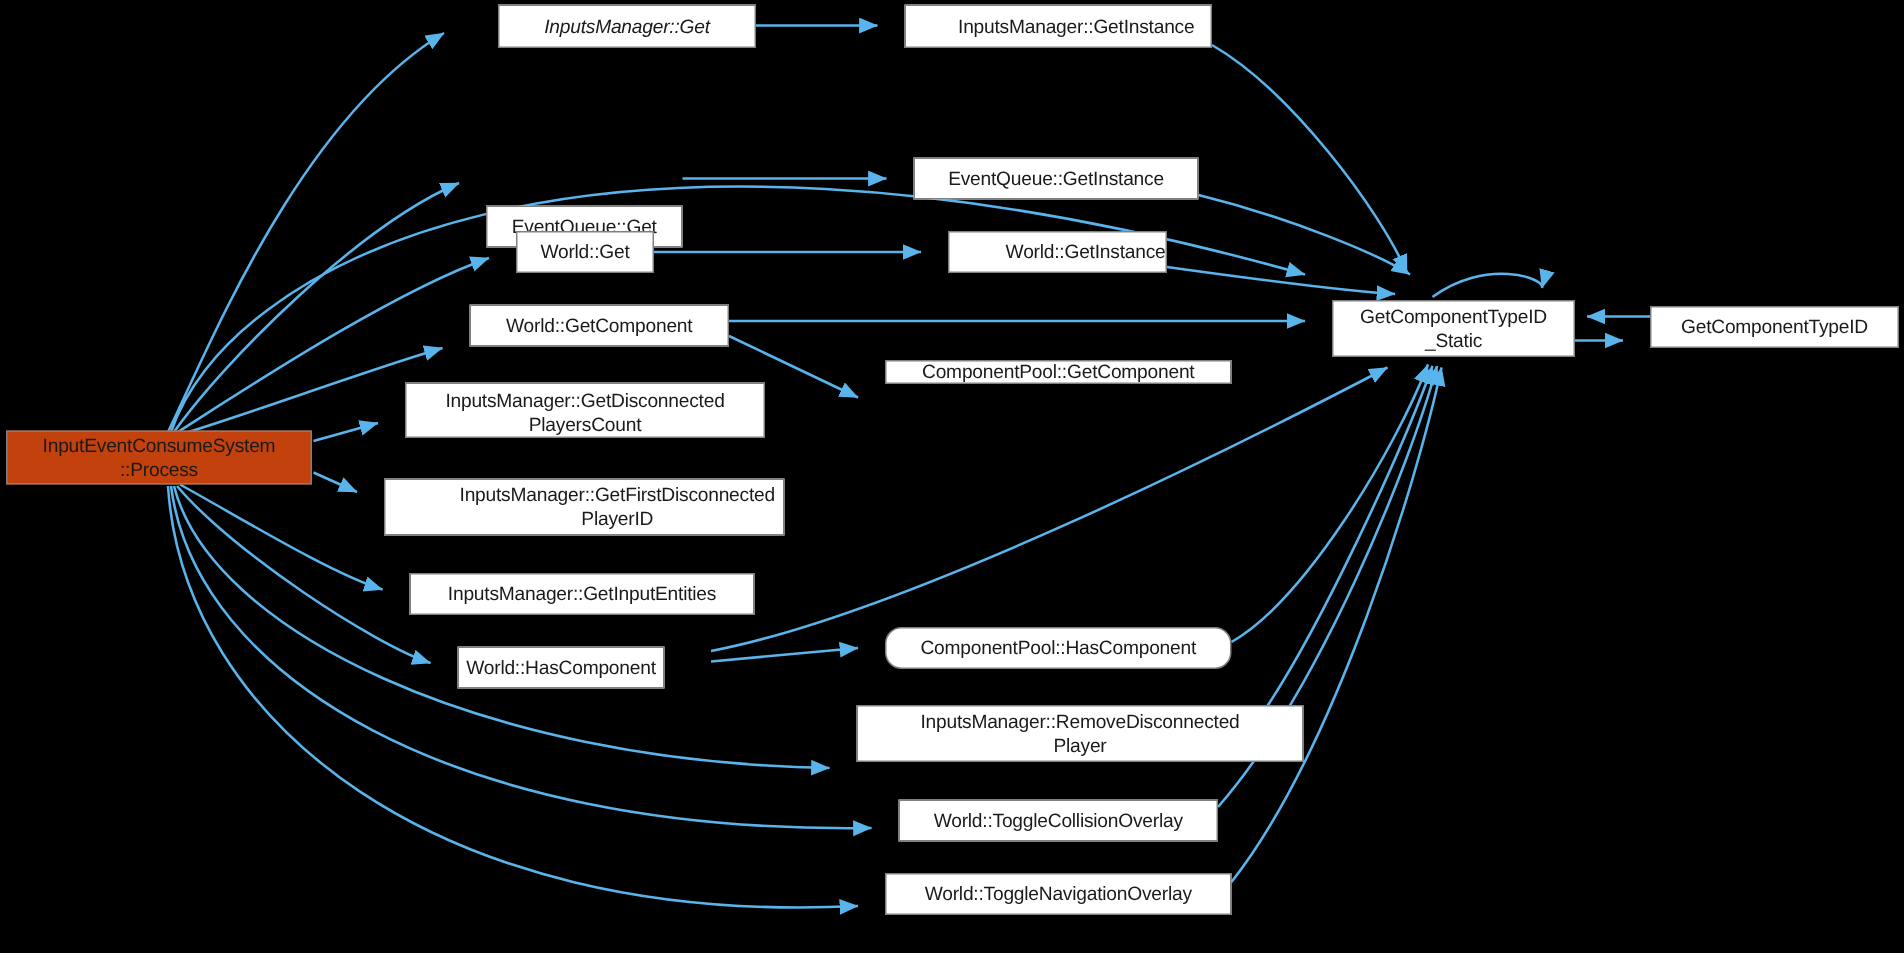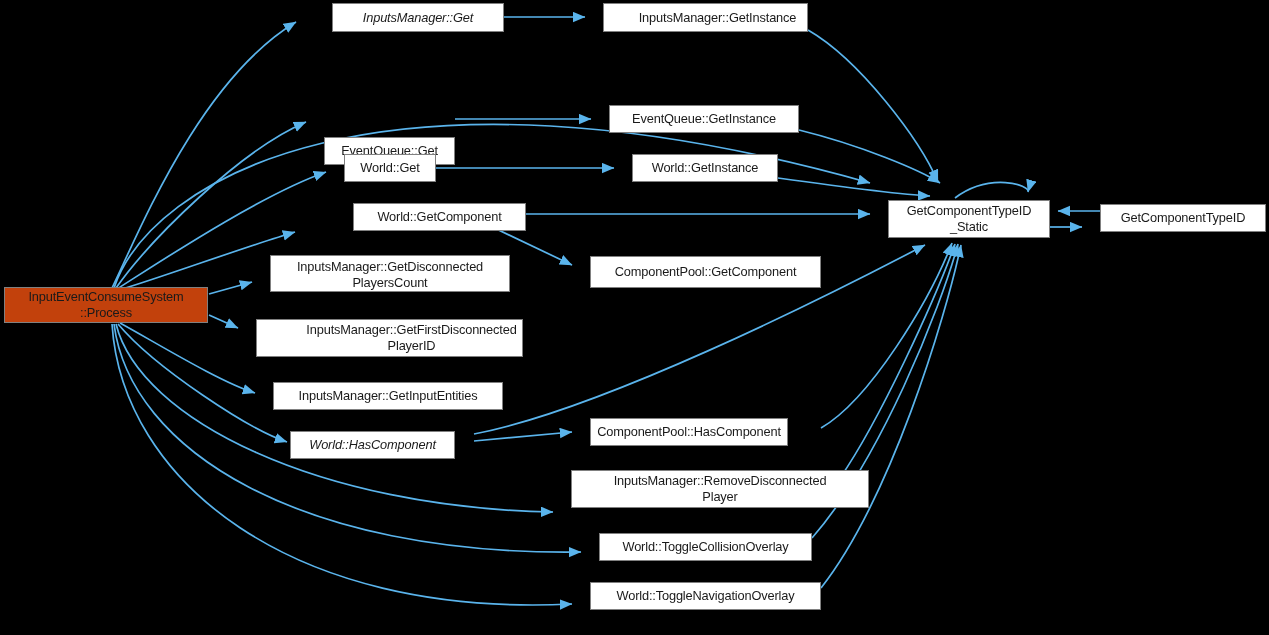--- a/index.html
+++ b/index.html
@@ -85,31 +85,31 @@
       </g>
   </svg>
   <div id="node-layer">
       <div class="node root" style="left: 4px; top: 287px; width: 204px; height: 36px;"><span>InputEventConsumeSystem
 ::Process</span></div>
       <div class="node" style="left: 332px; top: 3px; width: 172px; height: 29px; font-style: italic;"><span>InputsManager::Get</span></div>
       <div class="node" style="left: 603px; top: 3px; width: 205px; height: 29px; padding-left: 24px;"><span>InputsManager::GetInstance</span></div>
       <div class="node" style="left: 324px; top: 105px; width: 131px; height: 28px; margin-top: 32px;"><span>EventQueue::Get</span></div>
       <div class="node" style="left: 609px; top: 105px; width: 190px; height: 28px;"><span>EventQueue::GetInstance</span></div>
       <div class="node" style="left: 344px; top: 154px; width: 92px; height: 28px;"><span>World::Get</span></div>
-      <div class="node" style="left: 632px; top: 154px; width: 146px; height: 28px;"><span>World::GetInstance</span></div>
-      <div class="node" style="left: 313px; top: 203px; width: 173px; height: 28px; margin-left: 40px;"><span>World::GetComponent</span></div>
+      <div class="node" style="left: 632px; top: 154px; width: 146px; height: 28px; justify-content: flex-end;"><span>World::GetInstance</span></div>
+      <div class="node" style="left: 313px; top: 203px; width: 173px; height: 28px;"><span>World::GetComponent</span></div>
       <div class="node" style="left: 888px; top: 200px; width: 162px; height: 38px;"><span>GetComponentTypeID
 _Static</span></div>
       <div class="node" style="left: 1100px; top: 204px; width: 166px; height: 28px;"><span>GetComponentTypeID</span></div>
-      <div class="node" style="left: 590px; top: 256px; width: 231px; height: 32px; align-items: center;"><span>ComponentPool::GetComponent</span></div>
+      <div class="node" style="left: 590px; top: 240px; width: 231px; height: 16px; align-items: center;"><span>ComponentPool::GetComponent</span></div>
       <div class="node" style="left: 270px; top: 255px; width: 240px; height: 37px; align-items: flex-end;"><span>InputsManager::GetDisconnected
 PlayersCount</span></div>
       <div class="node" style="left: 256px; top: 319px; width: 267px; height: 38px; padding-left: 44px;"><span>InputsManager::GetFirstDisconnected
 PlayerID</span></div>
       <div class="node" style="left: 273px; top: 382px; width: 230px; height: 28px;"><span>InputsManager::GetInputEntities</span></div>
-      <div class="node" style="left: 290px; top: 431px; width: 165px; height: 28px; font-style: italic;"><span>World::HasComponent</span></div>
-      <div class="node" style="left: 590px; top: 418px; width: 198px; height: 28px;"><span>ComponentPool::HasComponent</span></div>
+      <div class="node" style="left: 305px; top: 431px; width: 138px; height: 28px;"><span>World::HasComponent</span></div>
+      <div class="node" style="left: 590px; top: 418px; width: 231px; height: 28px; border-radius: 11px;"><span>ComponentPool::HasComponent</span></div>
       <div class="node" style="left: 571px; top: 470px; width: 298px; height: 38px;"><span>InputsManager::RemoveDisconnected
 Player</span></div>
       <div class="node" style="left: 599px; top: 533px; width: 213px; height: 28px;"><span>World::ToggleCollisionOverlay</span></div>
       <div class="node" style="left: 590px; top: 582px; width: 231px; height: 28px;"><span>World::ToggleNavigationOverlay</span></div>
     </div>
 </div>
 
 </body></html>

